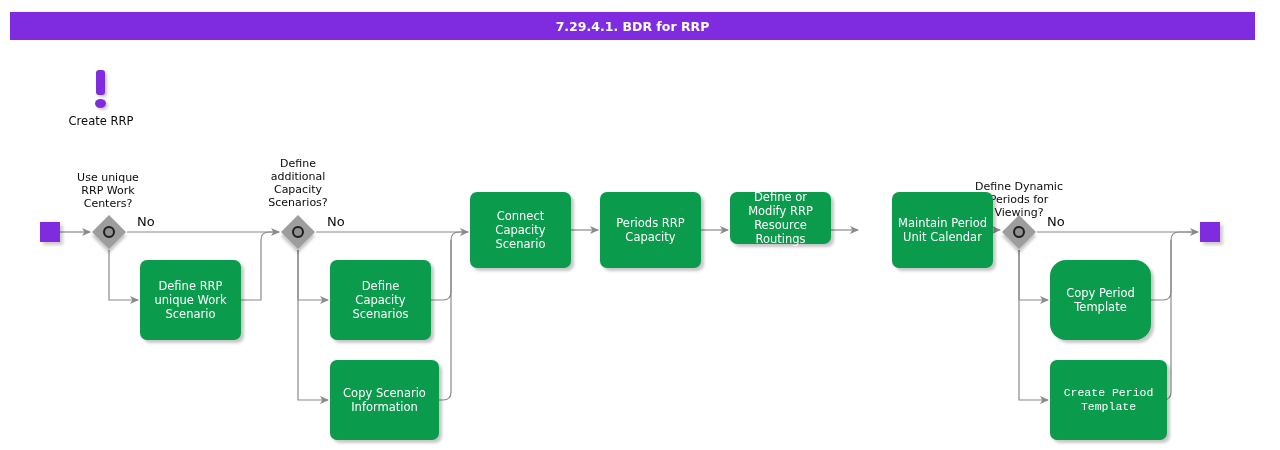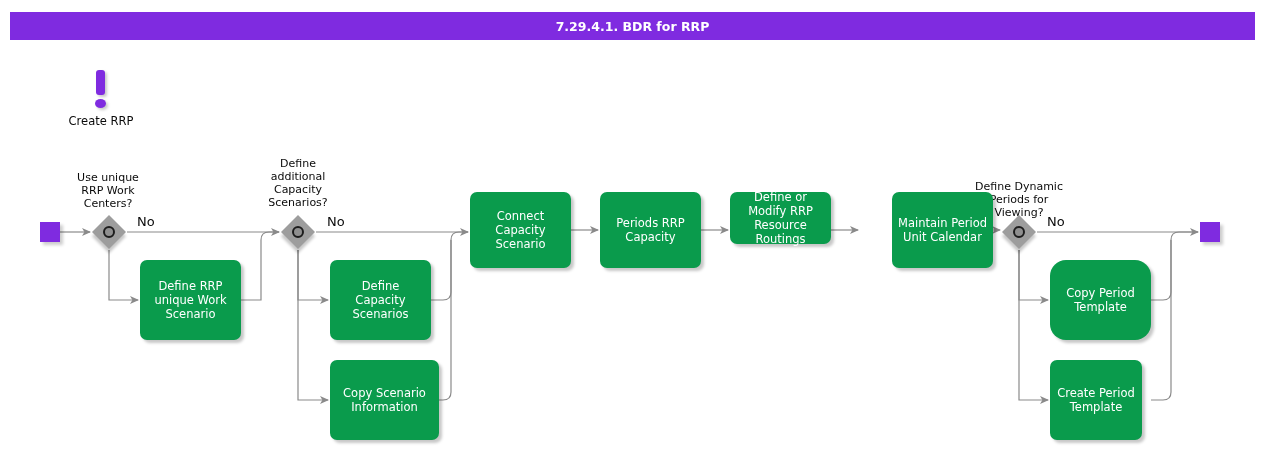--- a/index.html
+++ b/index.html
@@ -250,16 +250,16 @@
   <div class="node" style="left:730px; top:192px; width:101px; height:52px;">Define or Modify
 RRP Resource
 Routings</div>
 
   <div class="node" style="left:860px; top:192px; width:101px; height:76px;margin-left:32px;">Maintain Period
 Unit Calendar</div>
 
   <div class="node" style="left:1050px; top:260px; width:101px; height:80px;border-radius:16px;">Copy Period
 Template</div>
 
-  <div class="node" style="left:1050px; top:360px; width:92px; height:80px;">Create Period
+  <div class="node" style="left:1050px; top:360px; width:117px; height:80px;font-family:Liberation Mono, monospace;">Create Period
 Template</div>
 
 </div>
 
 </body></html>

